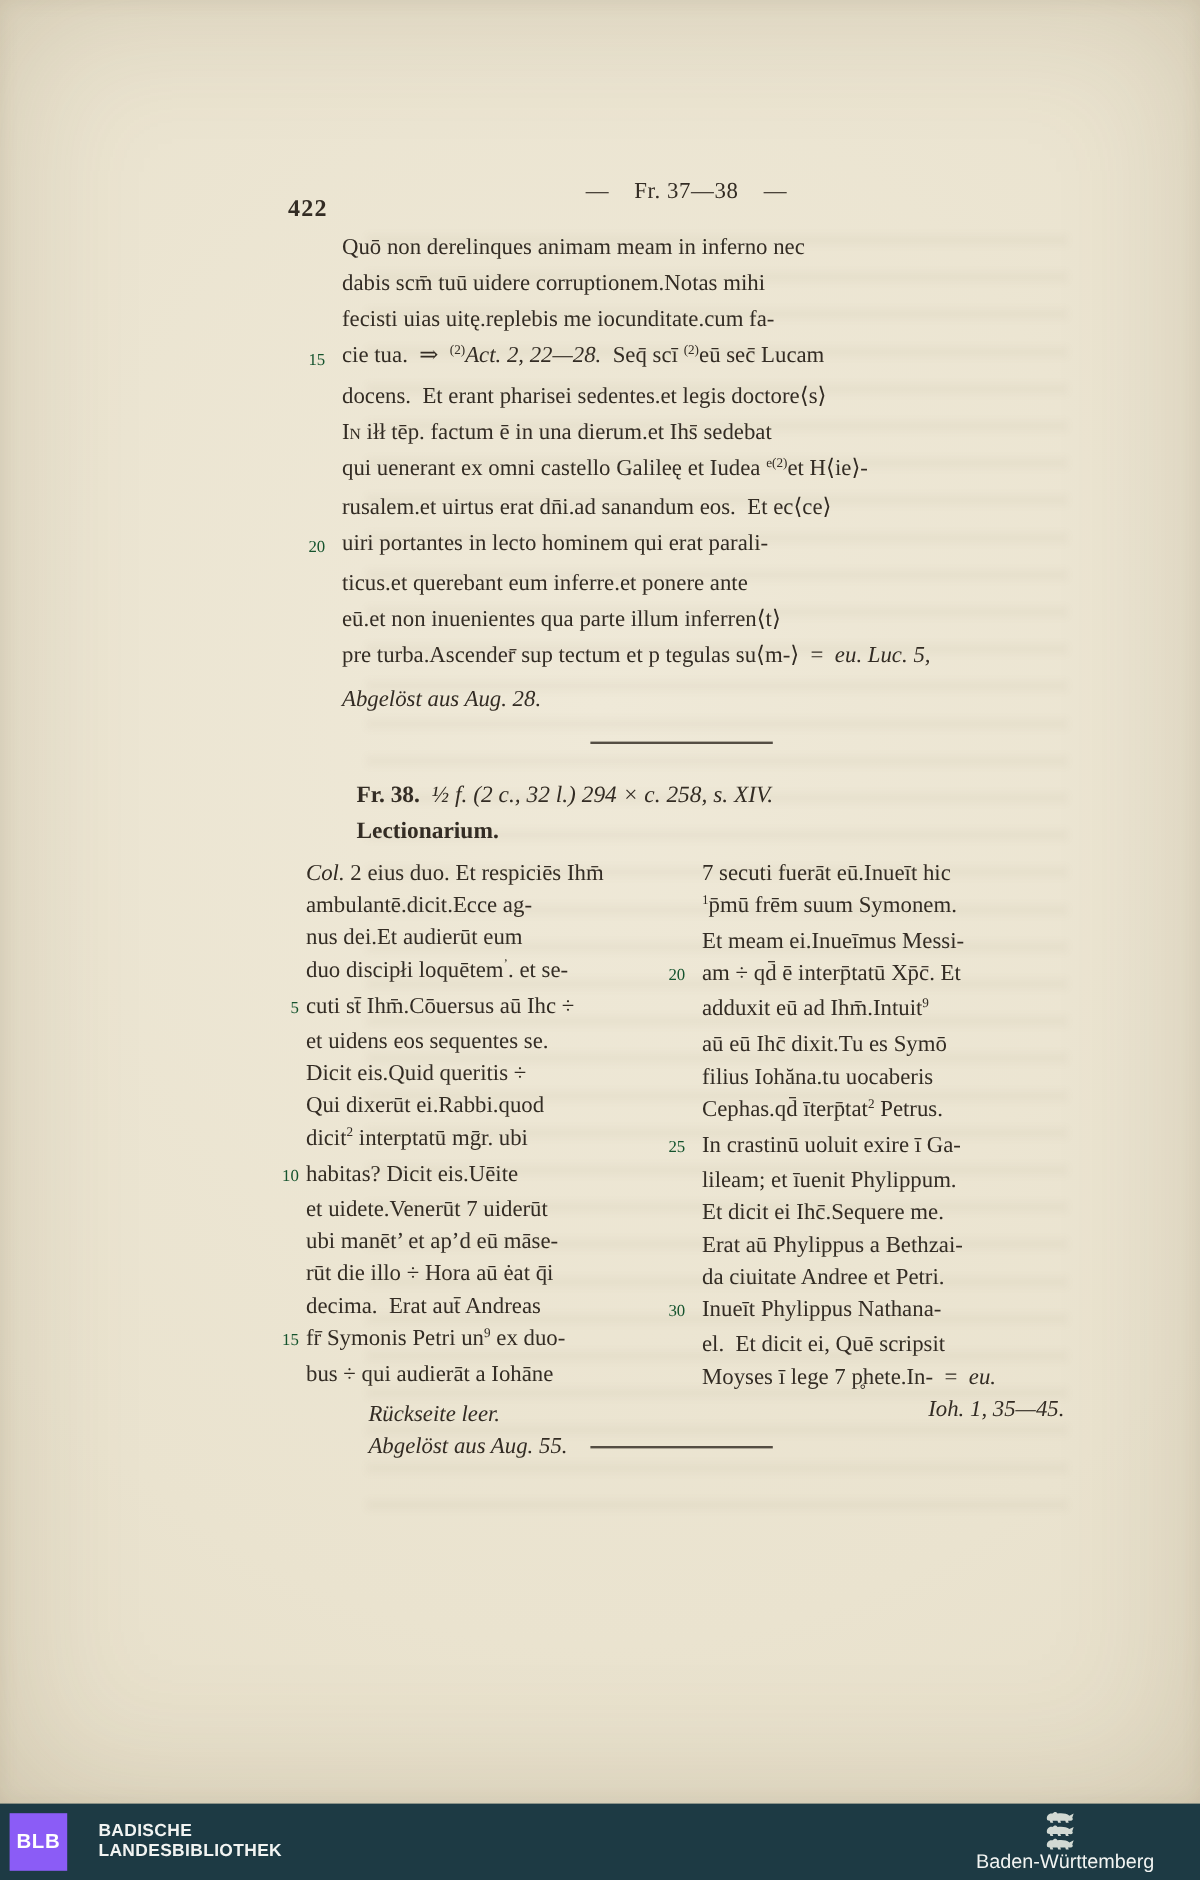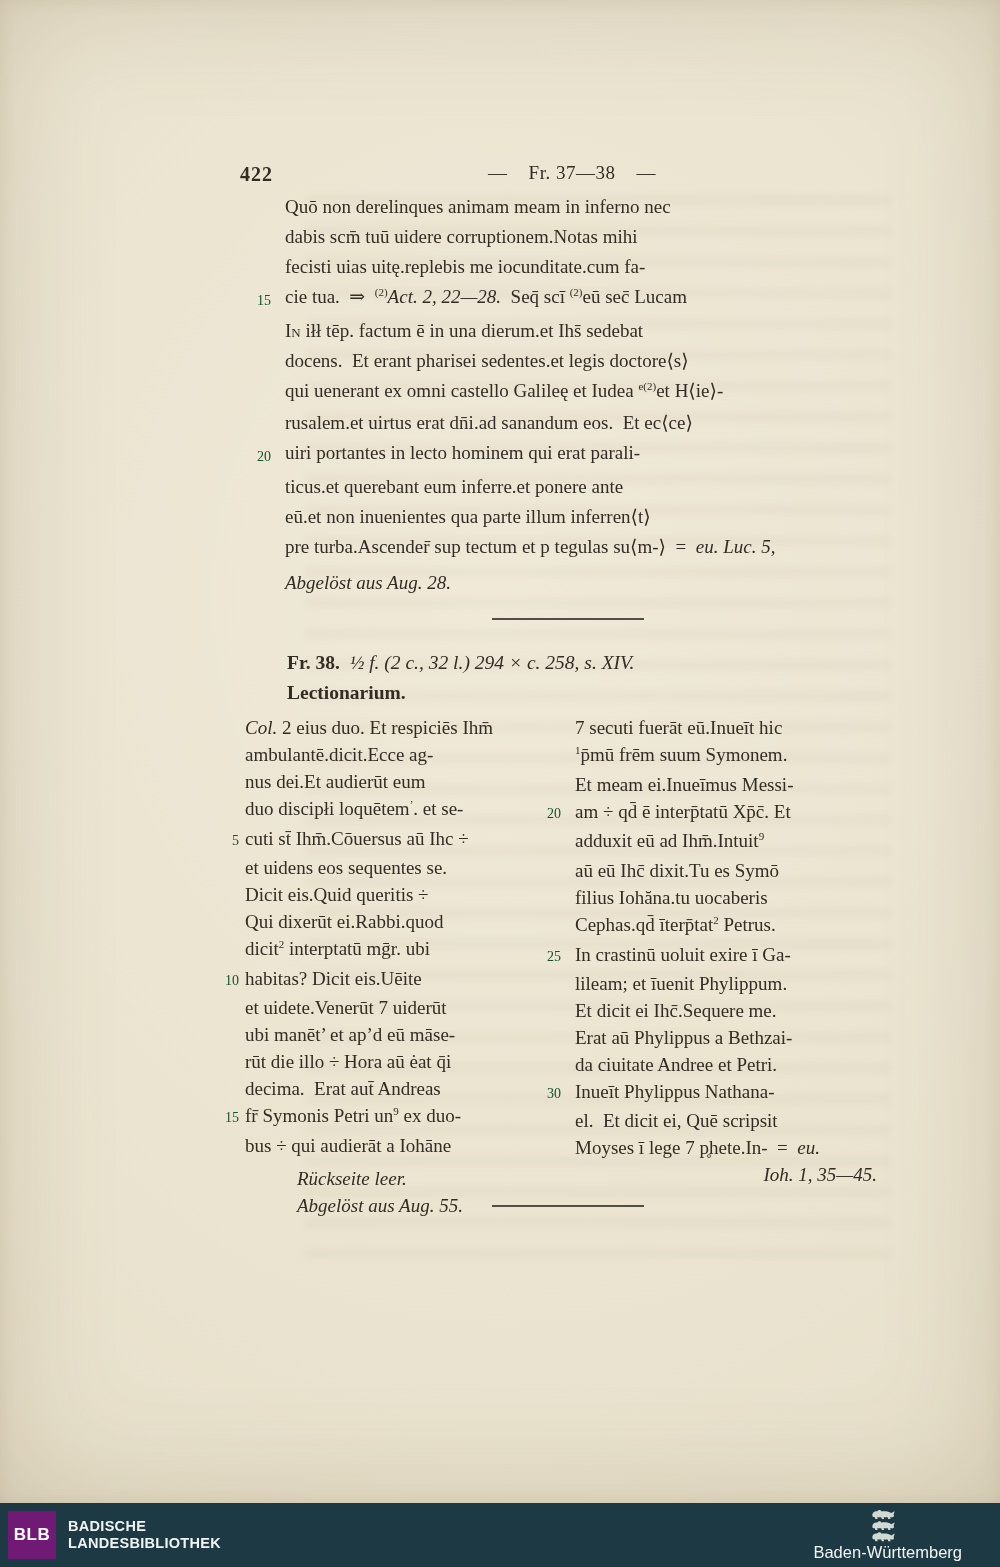--- a/index.html
+++ b/index.html
@@ -21,21 +21,21 @@
     filter:blur(3px); opacity:.55; pointer-events:none; z-index:0;
   }
   .vignette{
     position:absolute; left:0; top:0; width:1000px; height:1503px;
     box-shadow:inset 0 0 120px rgba(110,90,55,.20), inset 0 0 16px rgba(110,90,55,.10);
     pointer-events:none; z-index:3;
   }
 
   .pagehead{ position:absolute; top:148px; left:0; width:1000px; z-index:1; }
   .pagenum{ position:absolute; left:240px; top:15px; font-size:20px; font-weight:bold; letter-spacing:1px; }
-  .runhead{ position:absolute; left:572px; top:14px; transform:translateX(-50%);
+  .runhead{ position:absolute; left:572px; top:1px; transform:translateX(-50%);
             font-size:19px; white-space:pre; letter-spacing:.5px; }
 
   
   .line{ display:flex; white-space:pre; }
   .ln{ font-size:14px; color:#14532d; padding-top:4px; white-space:pre; }
   .lt{ white-space:pre; }
   .it{ font-style:italic; }
   .bd{ font-weight:bold; }
   .sc{ font-variant:small-caps; }
   .sup{ font-size:11px; position:relative; top:-7px; }
@@ -43,44 +43,44 @@
   .fr37{ position:absolute; left:243px; top:192px; width:700px; z-index:1; }
   .fr37 .line{ line-height:30px; font-size:19px; }
   .fr37 .ln{ flex:0 0 42px; text-align:right; padding-right:14px; }
   .gap{ margin-top:6px; }
 
   .rule{ position:absolute; left:492px; width:152px; height:2px;
          background:#3a332a; opacity:.85; z-index:1; }
   .rule1{ top:618px; }
   .rule2{ top:1205px; }
 
-  .fr38{ position:absolute; left:224px; top:648px; width:700px; z-index:1; }
+  .fr38{ position:absolute; left:234px; top:648px; width:700px; z-index:1; }
   .fr38head{ margin-left:63px; }
   .fr38head .line{ line-height:30px; font-size:19.5px; }
   .cols{ display:flex; margin-top:6px; }
   .colL{ width:323px; }
   .colR{ width:330px; }
   .colL .line, .colR .line{ line-height:27px; font-size:19px; }
   .colL .ln{ flex:0 0 21px; text-align:right; padding-right:6px; padding-top:2px; }
   .colR .ln{ flex:0 0 28px; text-align:left; padding-top:2px; }
   .noteind .lt{ margin-left:52px; }
   .alignright .lt{ flex:1; text-align:right; }
 
   
   .footer{
     position:absolute; left:0; bottom:0; width:1000px; height:64px;
     background:#1d3a44; display:flex; align-items:center; z-index:4;
     font-family:"Liberation Sans","DejaVu Sans",sans-serif; color:#f2f4f2;
   }
   .blb-badge{
-    width:48px; height:48px; margin-left:8px; background:#701a75;
+    width:48px; height:48px; margin-left:8px; background:#8b5cf6;
     display:flex; align-items:center; justify-content:center;
     font-weight:bold; font-size:17px; color:#ffffff; letter-spacing:.5px;
   }
-  .libname{ margin-left:12px; font-weight:bold; font-size:14.5px;
+  .libname{ margin-left:26px; font-weight:bold; font-size:14.5px;
             line-height:17px; letter-spacing:.3px; }
   .spacer{ flex:1; }
   .bw-group{ display:flex; align-items:center; margin-right:38px;flex-direction:column; }
   .bw-group svg{ display:block; margin-right:9px; }
   .region{ font-size:16.5px; }
 </style>
 </head>
 <body>
 
 <div class="sheet">
@@ -90,22 +90,22 @@
   <div class="pagehead">
     <span class="pagenum">422</span>
     <span class="runhead">—    Fr. 37—38    —</span>
   </div>
 
   <section class="fr37">
       <div class="line"><span class="ln"></span><span class="lt"><span>Quō non derelinques animam meam in inferno nec</span></span></div>
       <div class="line"><span class="ln"></span><span class="lt"><span>dabis scm̄ tuū uidere corruptionem.Notas mihi</span></span></div>
       <div class="line"><span class="ln"></span><span class="lt"><span>fecisti uias uitę.replebis me iocunditate.cum fa-</span></span></div>
       <div class="line"><span class="ln">15</span><span class="lt"><span>cie tua.  ⇒  </span><span class="sup">(2)</span><span class="it">Act. 2, 22—28.</span><span>  Seq̄ scī </span><span class="sup">(2)</span><span>eū sec̄ Lucam</span></span></div>
+      <div class="line"><span class="ln"></span><span class="lt"><span>docens.  Et erant pharisei sedentes.et legis doctore⟨s⟩</span></span></div>
       <div class="line"><span class="ln"></span><span class="lt"><span class="sc">In</span><span> iłł tēp. factum ē in una dierum.et Ihs̄ sedebat</span></span></div>
-      <div class="line"><span class="ln"></span><span class="lt"><span>docens.  Et erant pharisei sedentes.et legis doctore⟨s⟩</span></span></div>
       <div class="line"><span class="ln"></span><span class="lt"><span>qui uenerant ex omni castello Galileę et Iudea </span><span class="sup">e(2)</span><span>et H⟨ie⟩-</span></span></div>
       <div class="line"><span class="ln"></span><span class="lt"><span>rusalem.et uirtus erat dn̄i.ad sanandum eos.  Et ec⟨ce⟩</span></span></div>
       <div class="line"><span class="ln">20</span><span class="lt"><span>uiri portantes in lecto hominem qui erat parali-</span></span></div>
       <div class="line"><span class="ln"></span><span class="lt"><span>ticus.et querebant eum inferre.et ponere ante</span></span></div>
       <div class="line"><span class="ln"></span><span class="lt"><span>eū.et non inuenientes qua parte illum inferren⟨t⟩</span></span></div>
       <div class="line"><span class="ln"></span><span class="lt"><span>pre turba.Ascender̄ sup tectum et p tegulas su⟨m-⟩  =  </span><span class="it">eu. Luc. 5,</span></span></div>
       <div class="line gap"><span class="ln"></span><span class="lt"><span class="it">Abgelöst aus Aug. 28.</span></span></div>
     </section>
 
   <div class="rule rule1"></div>

